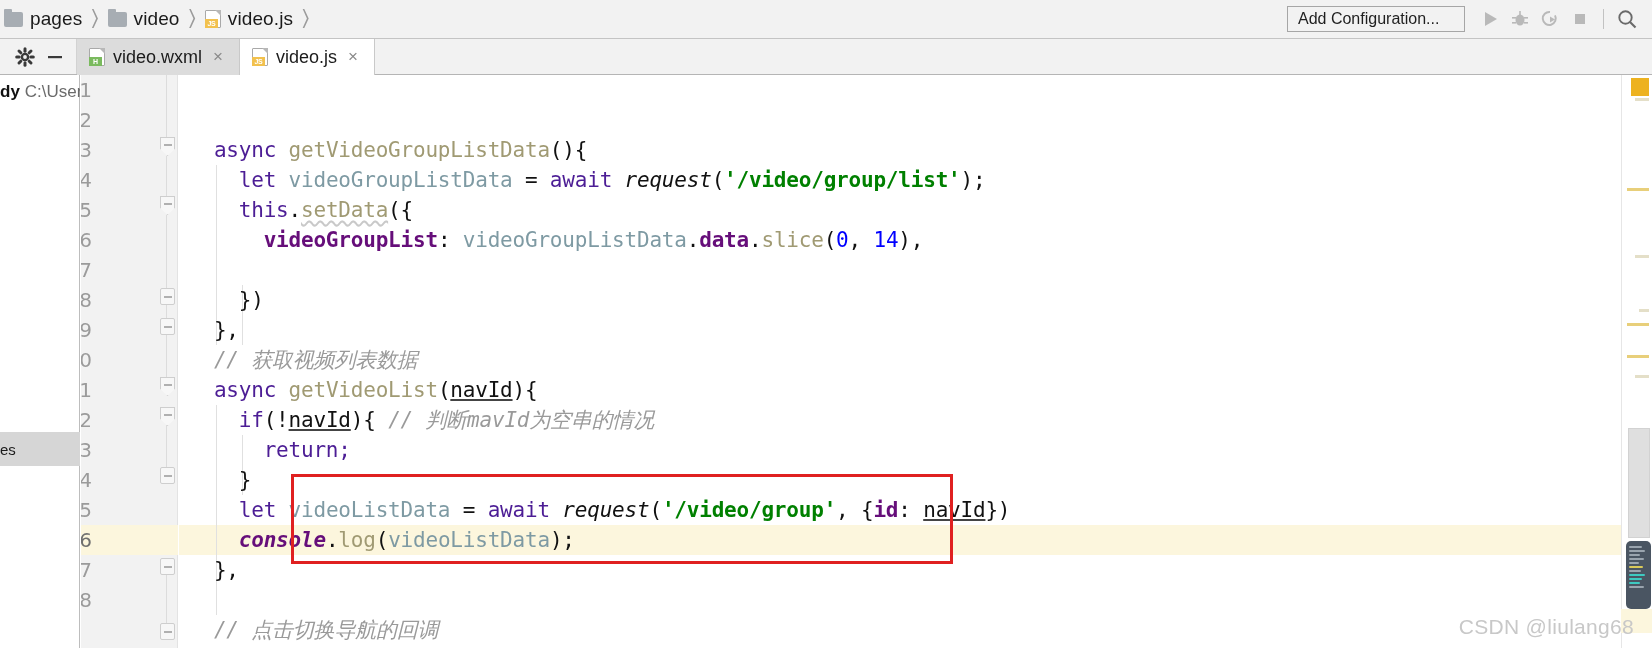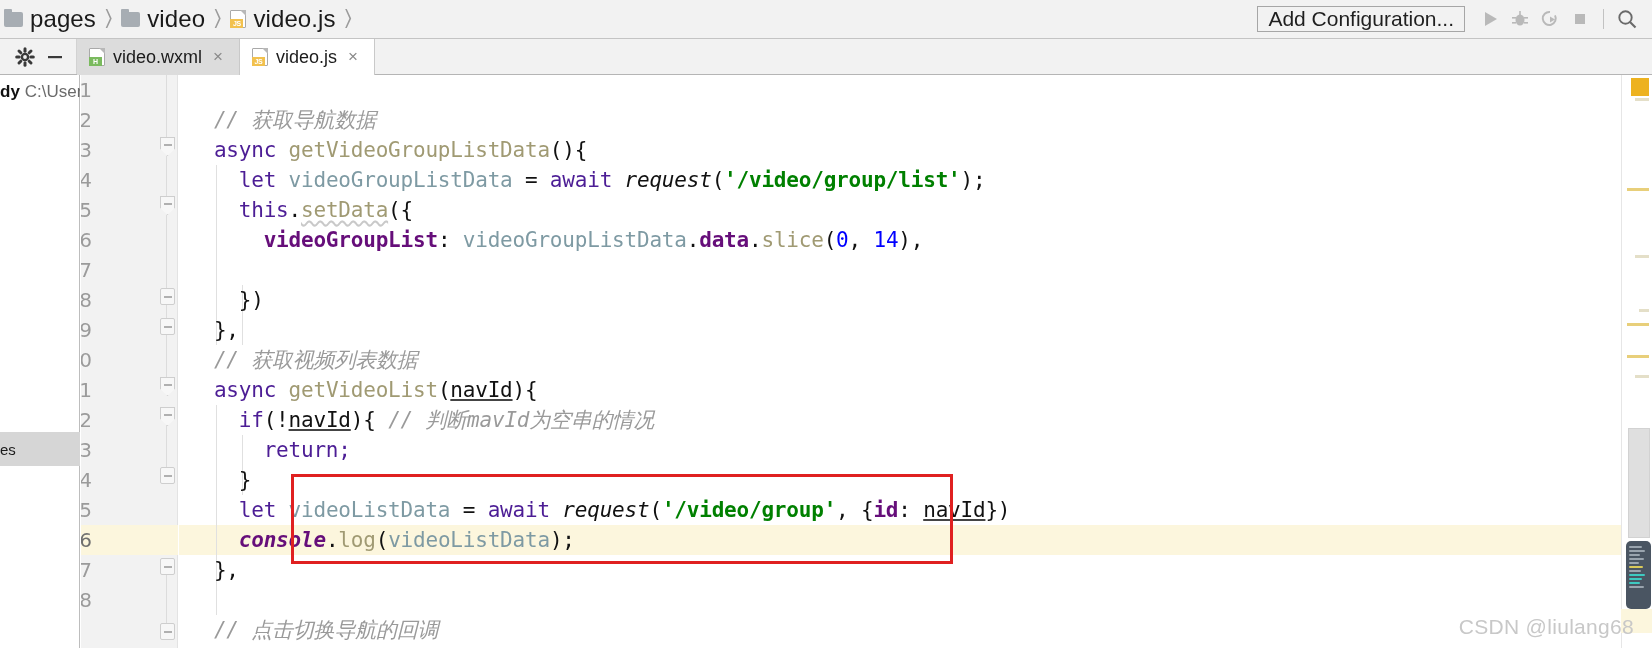--- a/index.html
+++ b/index.html
@@ -14,21 +14,21 @@
 
   
   #topbar{
     position:absolute; left:0; top:0; width:1652px; height:39px;
     background:#f2f2f2;
     border-bottom:1px solid #c4c4c4;
     display:flex; align-items:center;
   }
   #breadcrumb{ display:flex; align-items:center; height:39px; padding-left:2px; }
   .crumb{ display:flex; align-items:center; height:39px; padding:0 2px; }
-  .crumb-label{ font-size:24px; color:#1a1a1a; letter-spacing:.1px; }
+  .crumb-label{ font-size:19px; color:#1a1a1a; letter-spacing:.1px; }
   .crumb-sep{ font-size:22px; color:#9b9b9b; padding:0 7px 2px 7px; font-weight:300; }
 
   .ic-folder{
     width:19px; height:15px; margin-right:7px; position:relative; display:inline-block;
     background:#a7adb3; border-radius:1px 2px 2px 2px;
   }
   .ic-folder:before{
     content:""; position:absolute; left:0; top:-3px; width:8px; height:4px;
     background:#a7adb3; border-radius:1px 1px 0 0;
   }
@@ -46,21 +46,21 @@
     font-size:7px; line-height:9px; text-align:center; color:#fff;
     font-family:"Liberation Sans", sans-serif; font-weight:bold; letter-spacing:-.3px;
   }
   .badge-js{ background:#f2c14e; color:#7a5a00; }
   .badge-h{ background:#7aba5e; color:#ffffff; }
 
   #toolbar-right{ margin-left:auto; display:flex; align-items:center; padding-right:10px; }
   #add-config{
     height:26px; min-width:178px; padding:0 10px;
     border:1px solid #a6a6a6; background:#f2f2f2;
-    font-size:21px; color:#1f1f1f; display:flex; align-items:center; justify-content:flex-start;
+    font-size:16px; color:#1f1f1f; display:flex; align-items:center; justify-content:flex-start;
     margin-right:10px;
   }
   .tb-icon{ width:30px; height:30px; display:flex; align-items:center; justify-content:center; opacity:.42; }
   .tb-sep{ width:1px; height:20px; background:#c2c2c2; margin:0 8px; }
 
   
   #tabstrip{
     position:absolute; left:0; top:39px; width:1652px; height:36px;
     background:#f2f2f2; border-bottom:1px solid #b5b5b5;
     display:flex; align-items:stretch;
@@ -375,21 +375,20 @@
   <div id="codearea">
     <div class="line-hl" style="top:450px"></div>
 
     <div class="indent-guide" style="left:37px; top:90px;  height:180px"></div>
     <div class="indent-guide" style="left:63px; top:210px; height:60px"></div>
     <div class="indent-guide" style="left:37px; top:330px; height:210px"></div>
     <div class="indent-guide" style="left:63px; top:360px; height:60px"></div>
 
     <div class="cline" style="top:0px;   left:10px"></div>
 
-    <div class="cline" style="top:30px;  left:10px"><span class="cmt">  // 获取导航数据</span></div>
 
     <div class="cline" style="top:60px;  left:10px"><span class="kw">  async </span><span class="fn">getVideoGroupListData</span><span class="op">(){</span></div>
 
     <div class="cline" style="top:90px;  left:10px"><span class="kw">    let </span><span class="id">videoGroupListData </span><span class="op">= </span><span class="kw">await </span><span class="imp">request</span><span class="op">(</span><span class="str">'/video/group/list'</span><span class="op">);</span></div>
 
     <div class="cline" style="top:120px; left:10px"><span class="kw">    this</span><span class="op">.</span><span class="fn squig">setData</span><span class="op">({</span></div>
 
     <div class="cline" style="top:150px; left:10px"><span class="prop">      videoGroupList</span><span class="op">: </span><span class="id">videoGroupListData</span><span class="op">.</span><span class="prop">data</span><span class="op">.</span><span class="fn">slice</span><span class="op">(</span><span class="num">0</span><span class="op">, </span><span class="num">14</span><span class="op">),</span></div>
 
 

